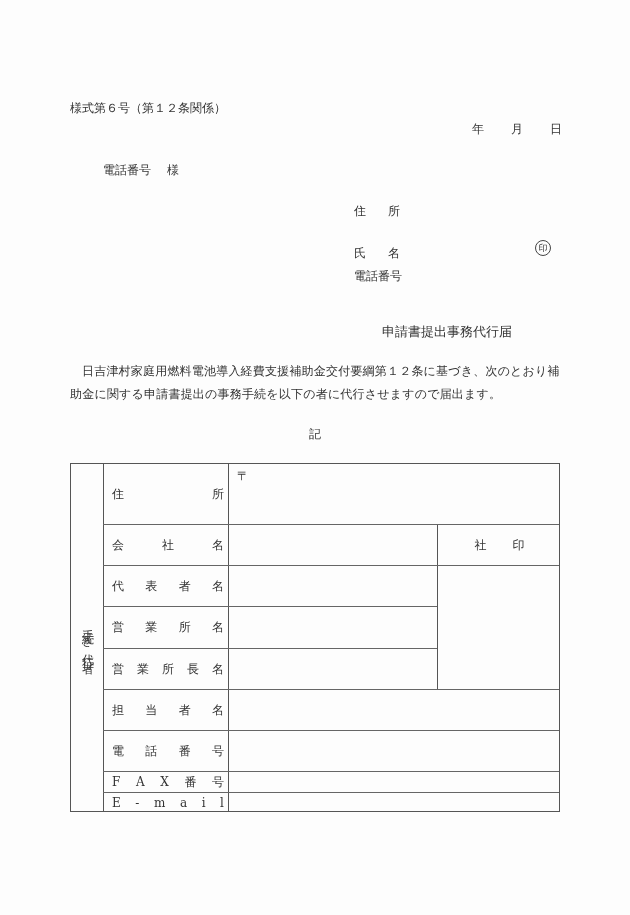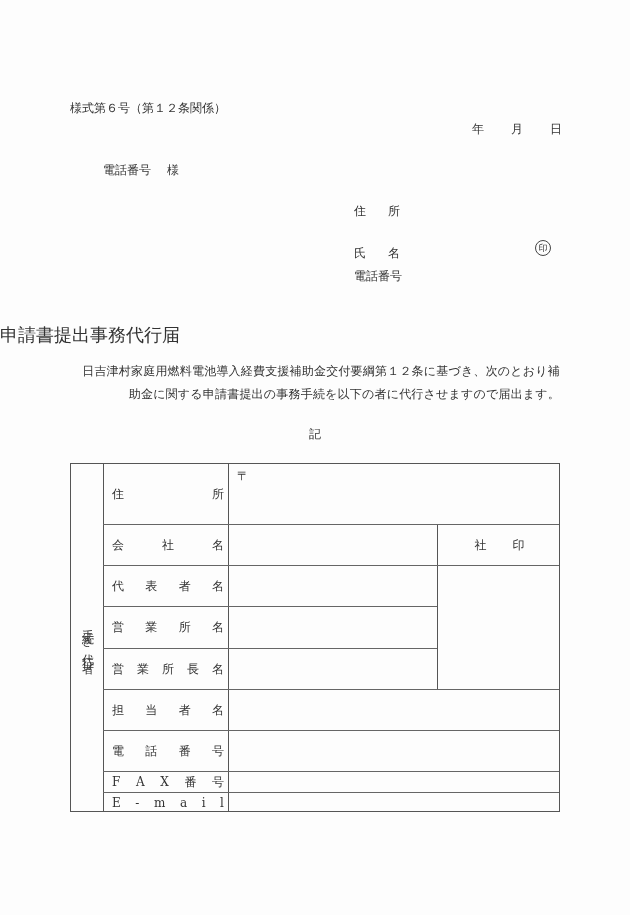--- a/index.html
+++ b/index.html
@@ -13,22 +13,22 @@
     overflow: hidden;
   }
   .abs { position: absolute; white-space: nowrap; }
   .form-no { left: 70px; top: 100px; font-size: 12px; }
   .date { left: 472px; top: 121px; width: 90px; display: flex; justify-content: space-between; font-size: 12px; }
   .addressee { left: 103px; top: 162px; font-size: 12px; }
   .addressee .sama { margin-left: 16px; }
   .app-field { left: 314px; font-size: 12px; margin-left: 40px; }
   .app-field .lbl { display: inline-block; width: 46px; text-align-last: justify; }
   .seal { position: absolute; left: 535px; top: 240px; width: 14px; height: 14px; border: 1px solid #444; border-radius: 50%; font-size: 9px; line-height: 14px; text-align: center; }
-  .title { left: 0; width: 512px; top: 323px; text-align: left; font-size: 18px; }
-  .body-text { left: 70px; top: 360px; width: 490px; line-height: 23px; font-size: 12px; white-space: normal; text-indent: 12px; letter-spacing: 0.2px; text-align: right; }
+  .title { left: 0; width: 512px; top: 323px; text-align: right; font-size: 13px; }
+  .body-text { left: 70px; top: 360px; width: 490px; line-height: 23px; font-size: 12px; white-space: normal; text-indent: 12px; letter-spacing: 0.2px; }
   .ki { left: 0; width: 630px; top: 426px; text-align: center; font-size: 12px; }
 
   .tbl { position: absolute; left: 70px; top: 463px; width: 490px; height: 349px; border: 1px solid #555; box-sizing: border-box; }
   .cell { position: absolute; box-sizing: border-box; }
   .vline { position: absolute; width: 1px; background: #555; }
   .hline { position: absolute; height: 1px; background: #666; }
   .vert-label { position: absolute; left: 0; width: 33px; top: 0; height: 347px; display: flex; align-items: center; justify-content: center; }
   .vert-label span { writing-mode: vertical-rl; font-size: 12px; letter-spacing: 4px; }
   .rlabel { position: absolute; left: 41px; width: 112px; display: flex; justify-content: space-between; align-items: center; font-size: 12px; }
   .postal { position: absolute; left: 166px; top: 4px; font-size: 12px; }

